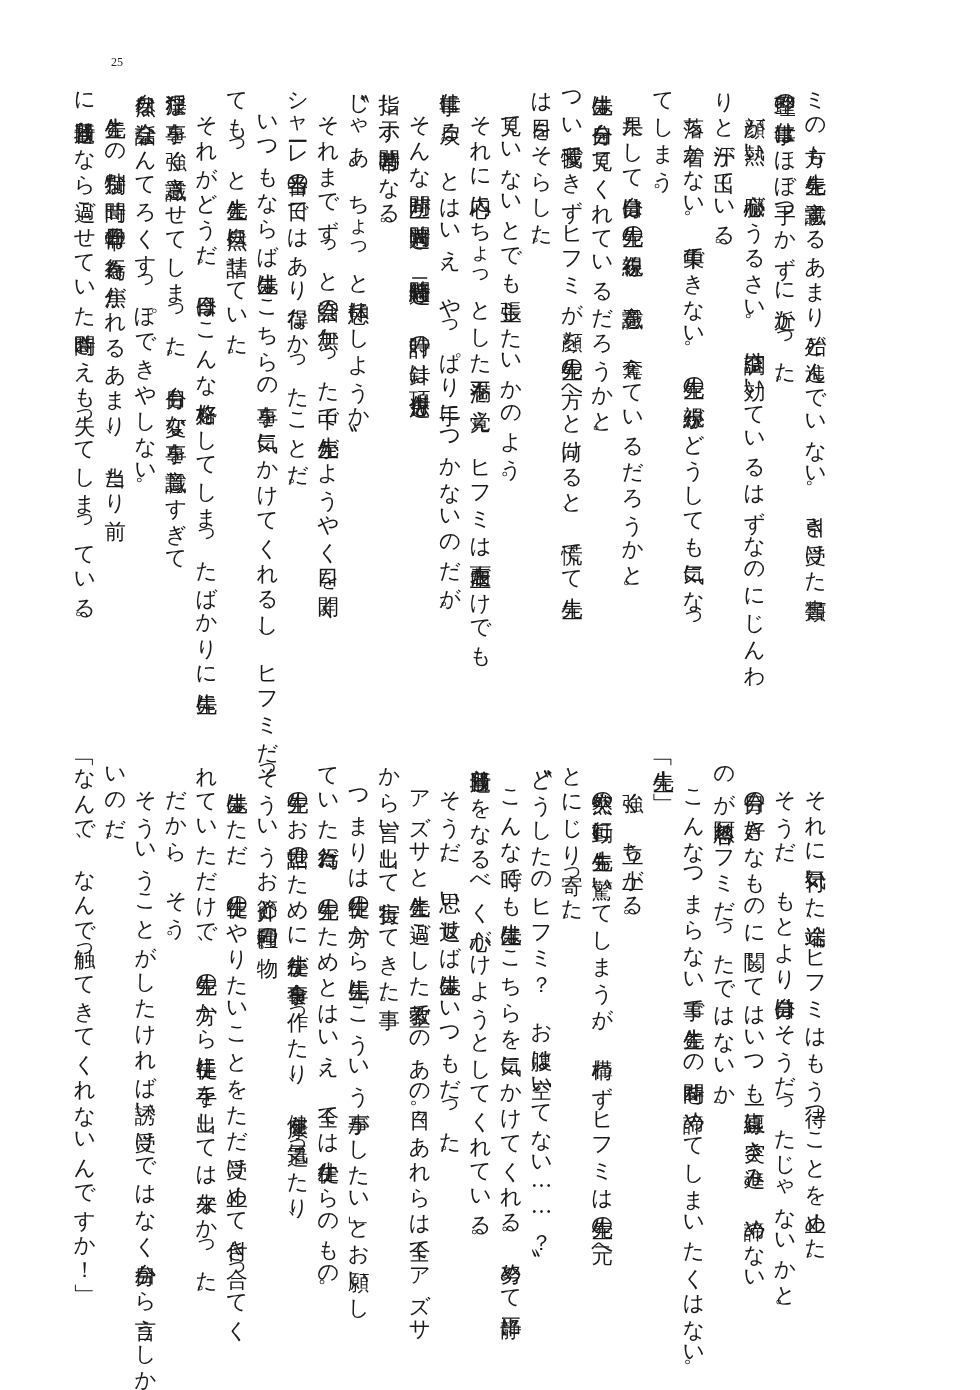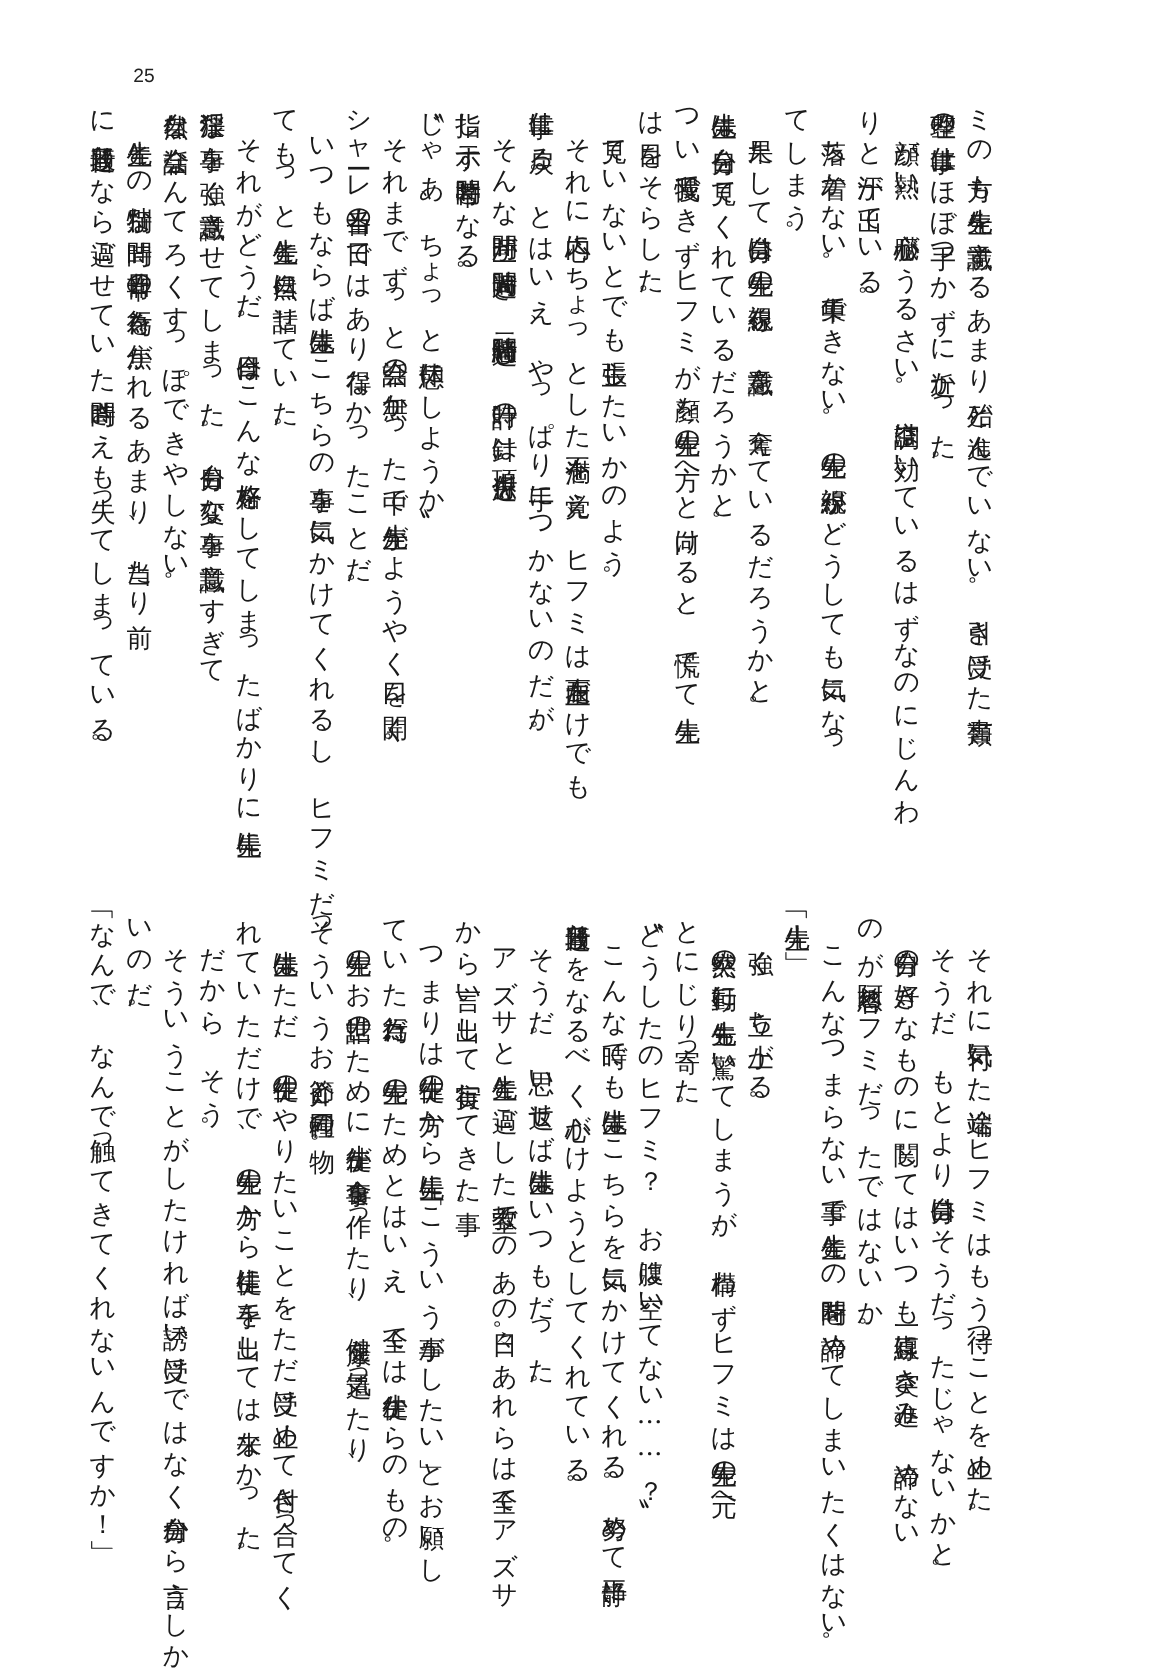--- a/index.html
+++ b/index.html
@@ -1,19 +1,19 @@
 <!DOCTYPE html>
 <html><head>
 <meta charset="utf-8">
 <style>
   html, body { margin: 0; padding: 0; background: #ffffff; }
   body { width: 980px; height: 1390px; position: relative; overflow: hidden;
          font-family: "DejaVu Serif", "Liberation Serif", serif; color: #1a1a1a; }
-  .page-number { position: absolute; left: 111px; top: 55px; font-size: 16px;
-                 font-family: Liberation Sans, sans-serif; color: #222; }
+  .page-number { position: absolute; left: 111px; top: 55px; font-size: 12px;
+                 font-family: Liberation Serif, serif; color: #222; }
   .section { position: absolute; left: 70px; width: 770px; }
   .section.top { top: 77px; height: 610px; }
   .section.bottom { top: 752px; height: 610px; }
   .columns { position: absolute; inset: 0; }
   .col { position: absolute; top: 0; width: 26px;
          writing-mode: vertical-rl; text-orientation: upright;
          font-size: 21.5px; line-height: 26px; letter-spacing: 1.5px;
          white-space: nowrap; }
 </style>
 </head>

